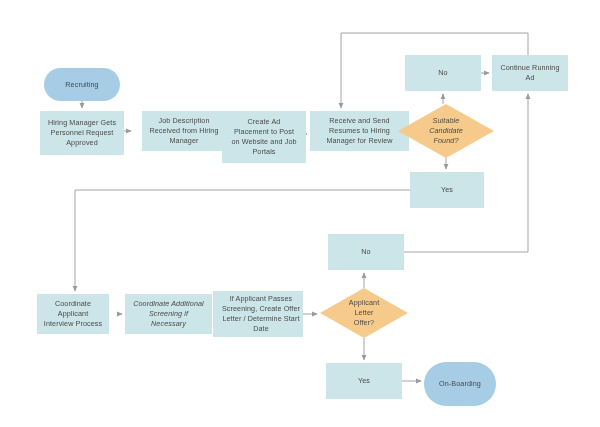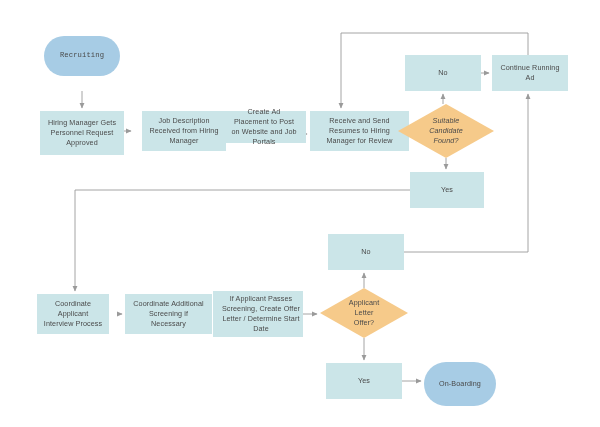--- a/index.html
+++ b/index.html
@@ -92,34 +92,34 @@
         <polyline points="121,314 122,314" fill="none" stroke="#9a9a9a" stroke-width="0.9" marker-end="url(#arrowhead)"></polyline>
         <polyline points="209,314 210,314" fill="none" stroke="#9a9a9a" stroke-width="0.9" marker-end="url(#arrowhead)"></polyline>
         <polyline points="303,314 317,314" fill="none" stroke="#9a9a9a" stroke-width="0.9" marker-end="url(#arrowhead)"></polyline>
         <polyline points="364,288 364,273" fill="none" stroke="#9a9a9a" stroke-width="0.9" marker-end="url(#arrowhead)"></polyline>
         <polyline points="404,252 528,252 528,94" fill="none" stroke="#9a9a9a" stroke-width="0.9" marker-end="url(#arrowhead)"></polyline>
         <polyline points="364,338 364,360" fill="none" stroke="#9a9a9a" stroke-width="0.9" marker-end="url(#arrowhead)"></polyline>
         <polyline points="402,381 421,381" fill="none" stroke="#9a9a9a" stroke-width="0.9" marker-end="url(#arrowhead)"></polyline>
       </g>
   </svg>
   <div id="node-layer">
-      <div class="node terminator" style="left: 44px; top: 36px; width: 76px; height: 40px; font-family: Liberation Mono, monospace;">
+      <div class="node terminator" style="left: 44px; top: 68px; width: 76px; height: 33px;">
         <span class="label">Recruiting</span>
       </div>
       <div class="node process" style="left: 40px; top: 111px; width: 84px; height: 44px;">
         <span class="label">Hiring Manager Gets
 Personnel Request
 Approved</span>
       </div>
       <div class="node process" style="left: 142px; top: 111px; width: 84px; height: 40px;">
         <span class="label">Job Description
 Received from Hiring
 Manager</span>
       </div>
-      <div class="node process" style="left: 222px; top: 111px; width: 84px; height: 32px;">
+      <div class="node process" style="left: 222px; top: 111px; width: 84px; height: 52px;">
         <span class="label">Create Ad
 Placement to Post
 on Website and Job
 Portals</span>
       </div>
       <div class="node process" style="left: 310px; top: 111px; width: 99px; height: 40px;">
         <span class="label">Receive and Send
 Resumes to Hiring
 Manager for Review</span>
       </div>
@@ -139,21 +139,21 @@
       <div class="node process" style="left: 410px; top: 172px; width: 74px; height: 36px;">
         <span class="label">Yes</span>
       </div>
       <div class="node process" style="left: 328px; top: 234px; width: 76px; height: 36px;">
         <span class="label">No</span>
       </div>
       <div class="node process" style="left: 37px; top: 294px; width: 72px; height: 40px;">
         <span class="label">Coordinate Applicant
 Interview Process</span>
       </div>
-      <div class="node process" style="left: 125px; top: 294px; width: 87px; height: 40px;">
+      <div class="node process" style="left: 125px; top: 294px; width: 87px; height: 40px; font-style: italic;">
         <span class="label">Coordinate Additional
 Screening if
 Necessary</span>
       </div>
       <div class="node process" style="left: 213px; top: 291px; width: 90px; height: 46px; justify-content: flex-end;">
         <span class="label">If Applicant Passes
 Screening, Create Offer
 Letter / Determine Start
 Date</span>
       </div>

